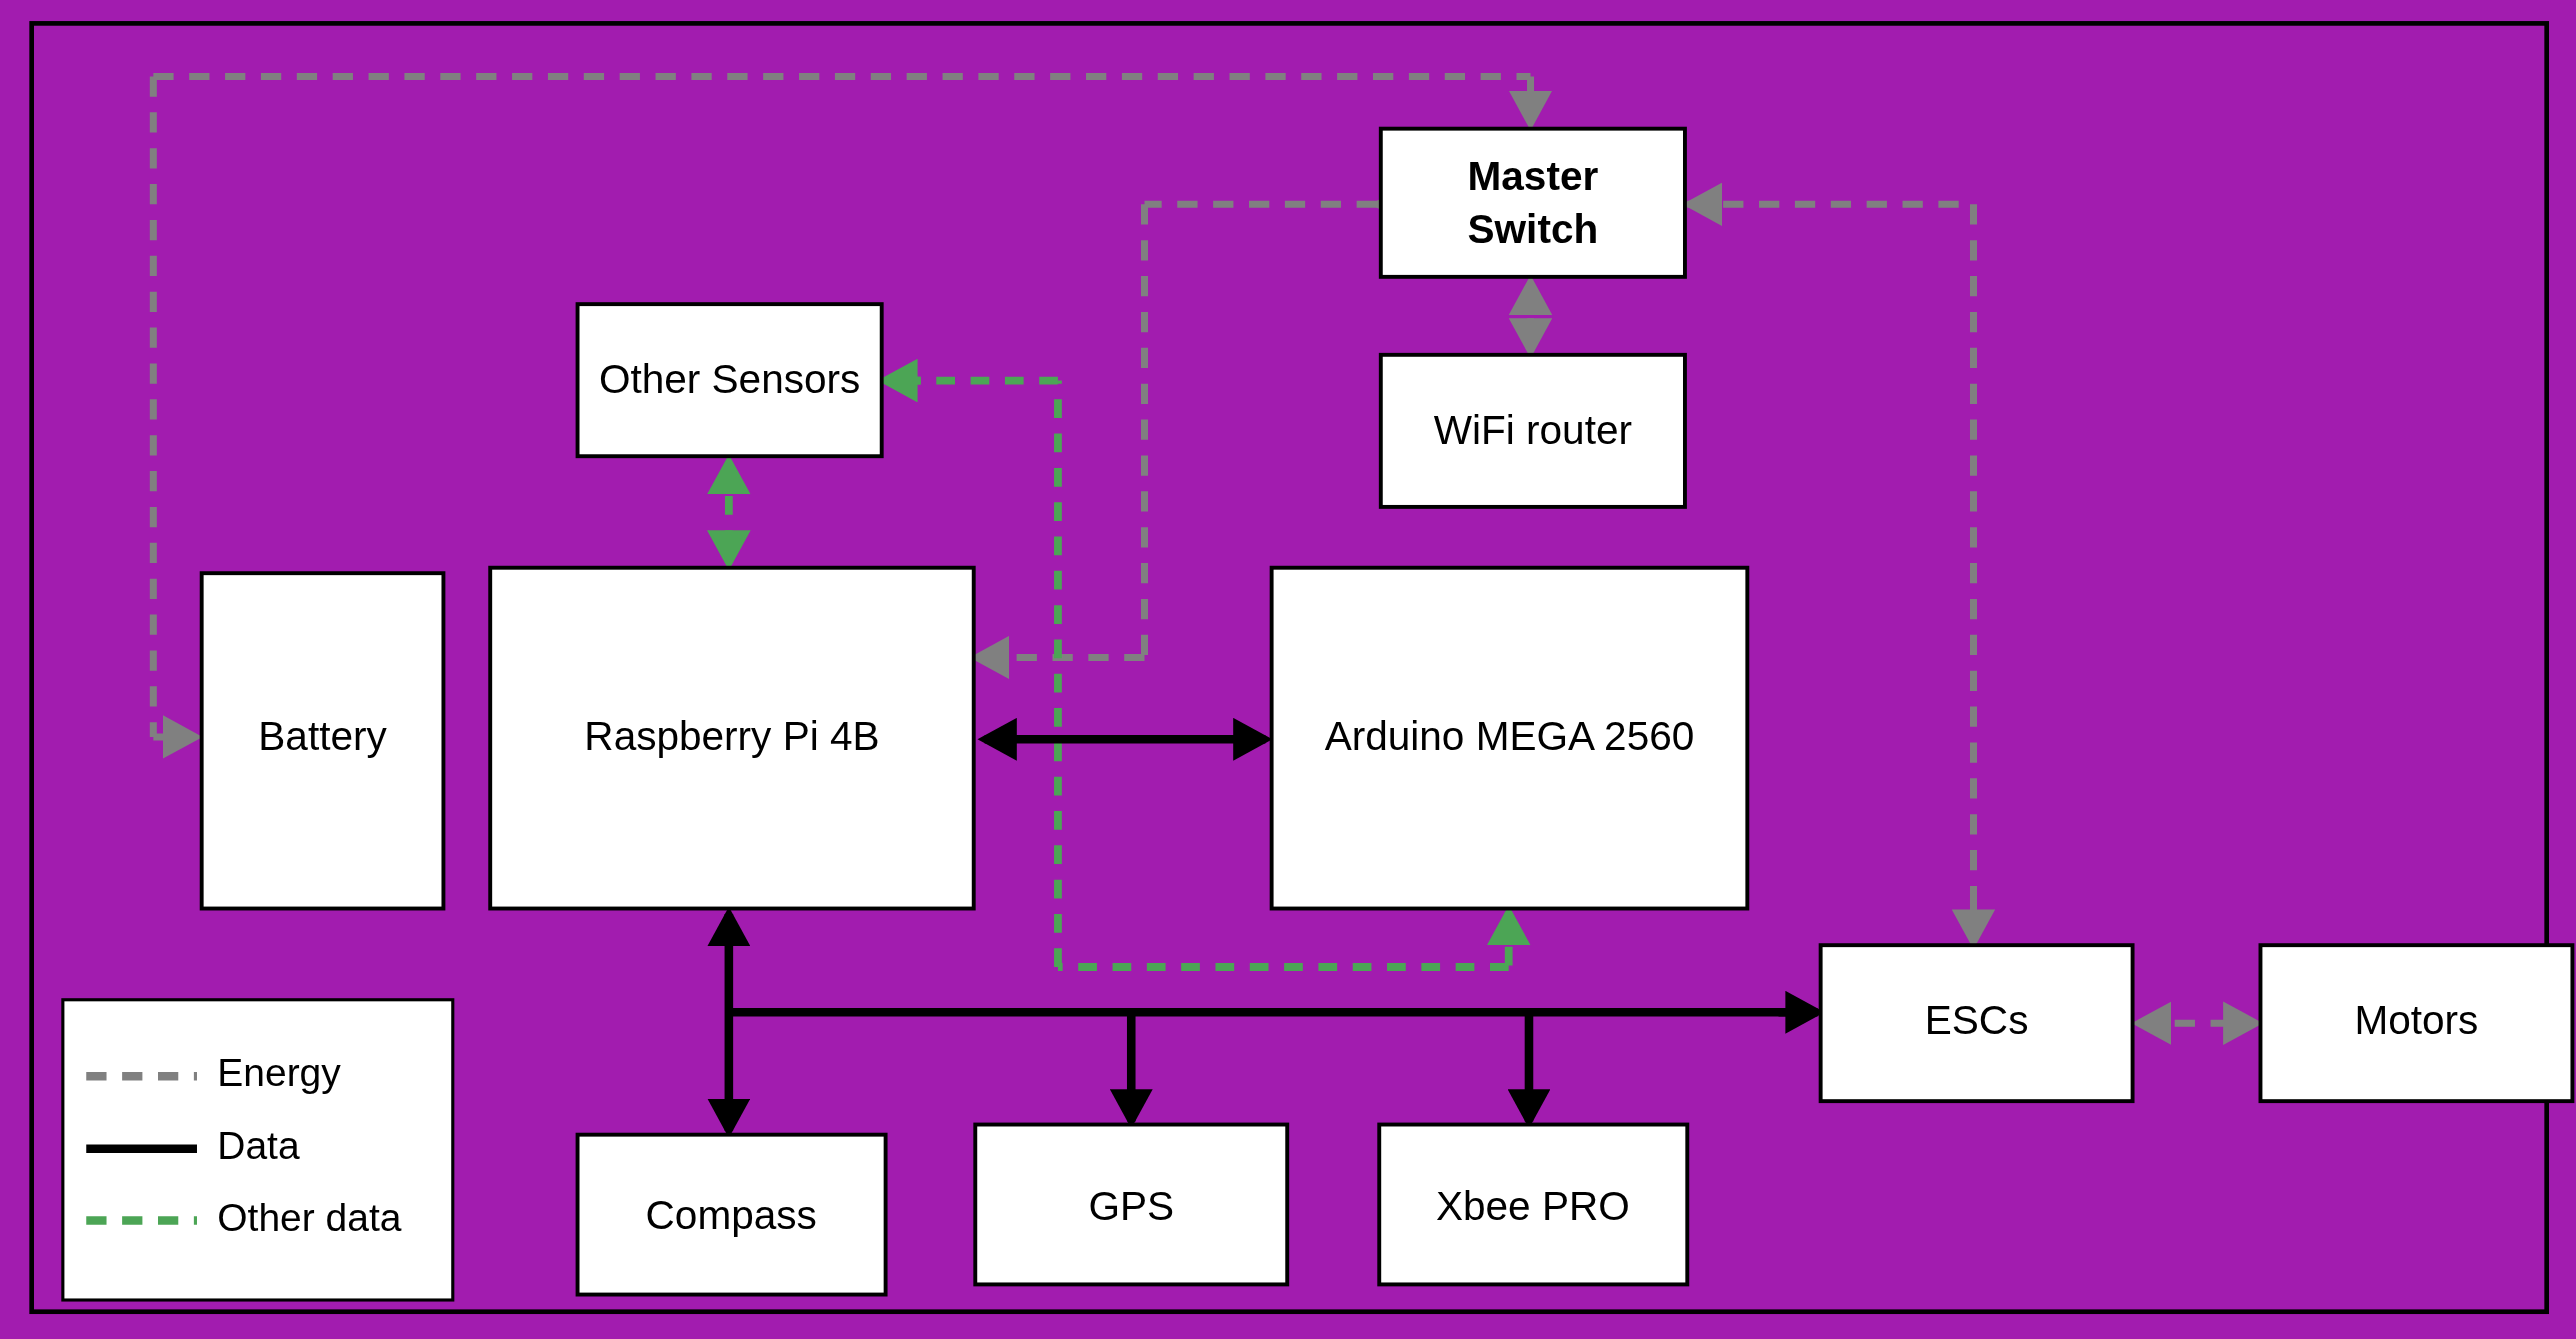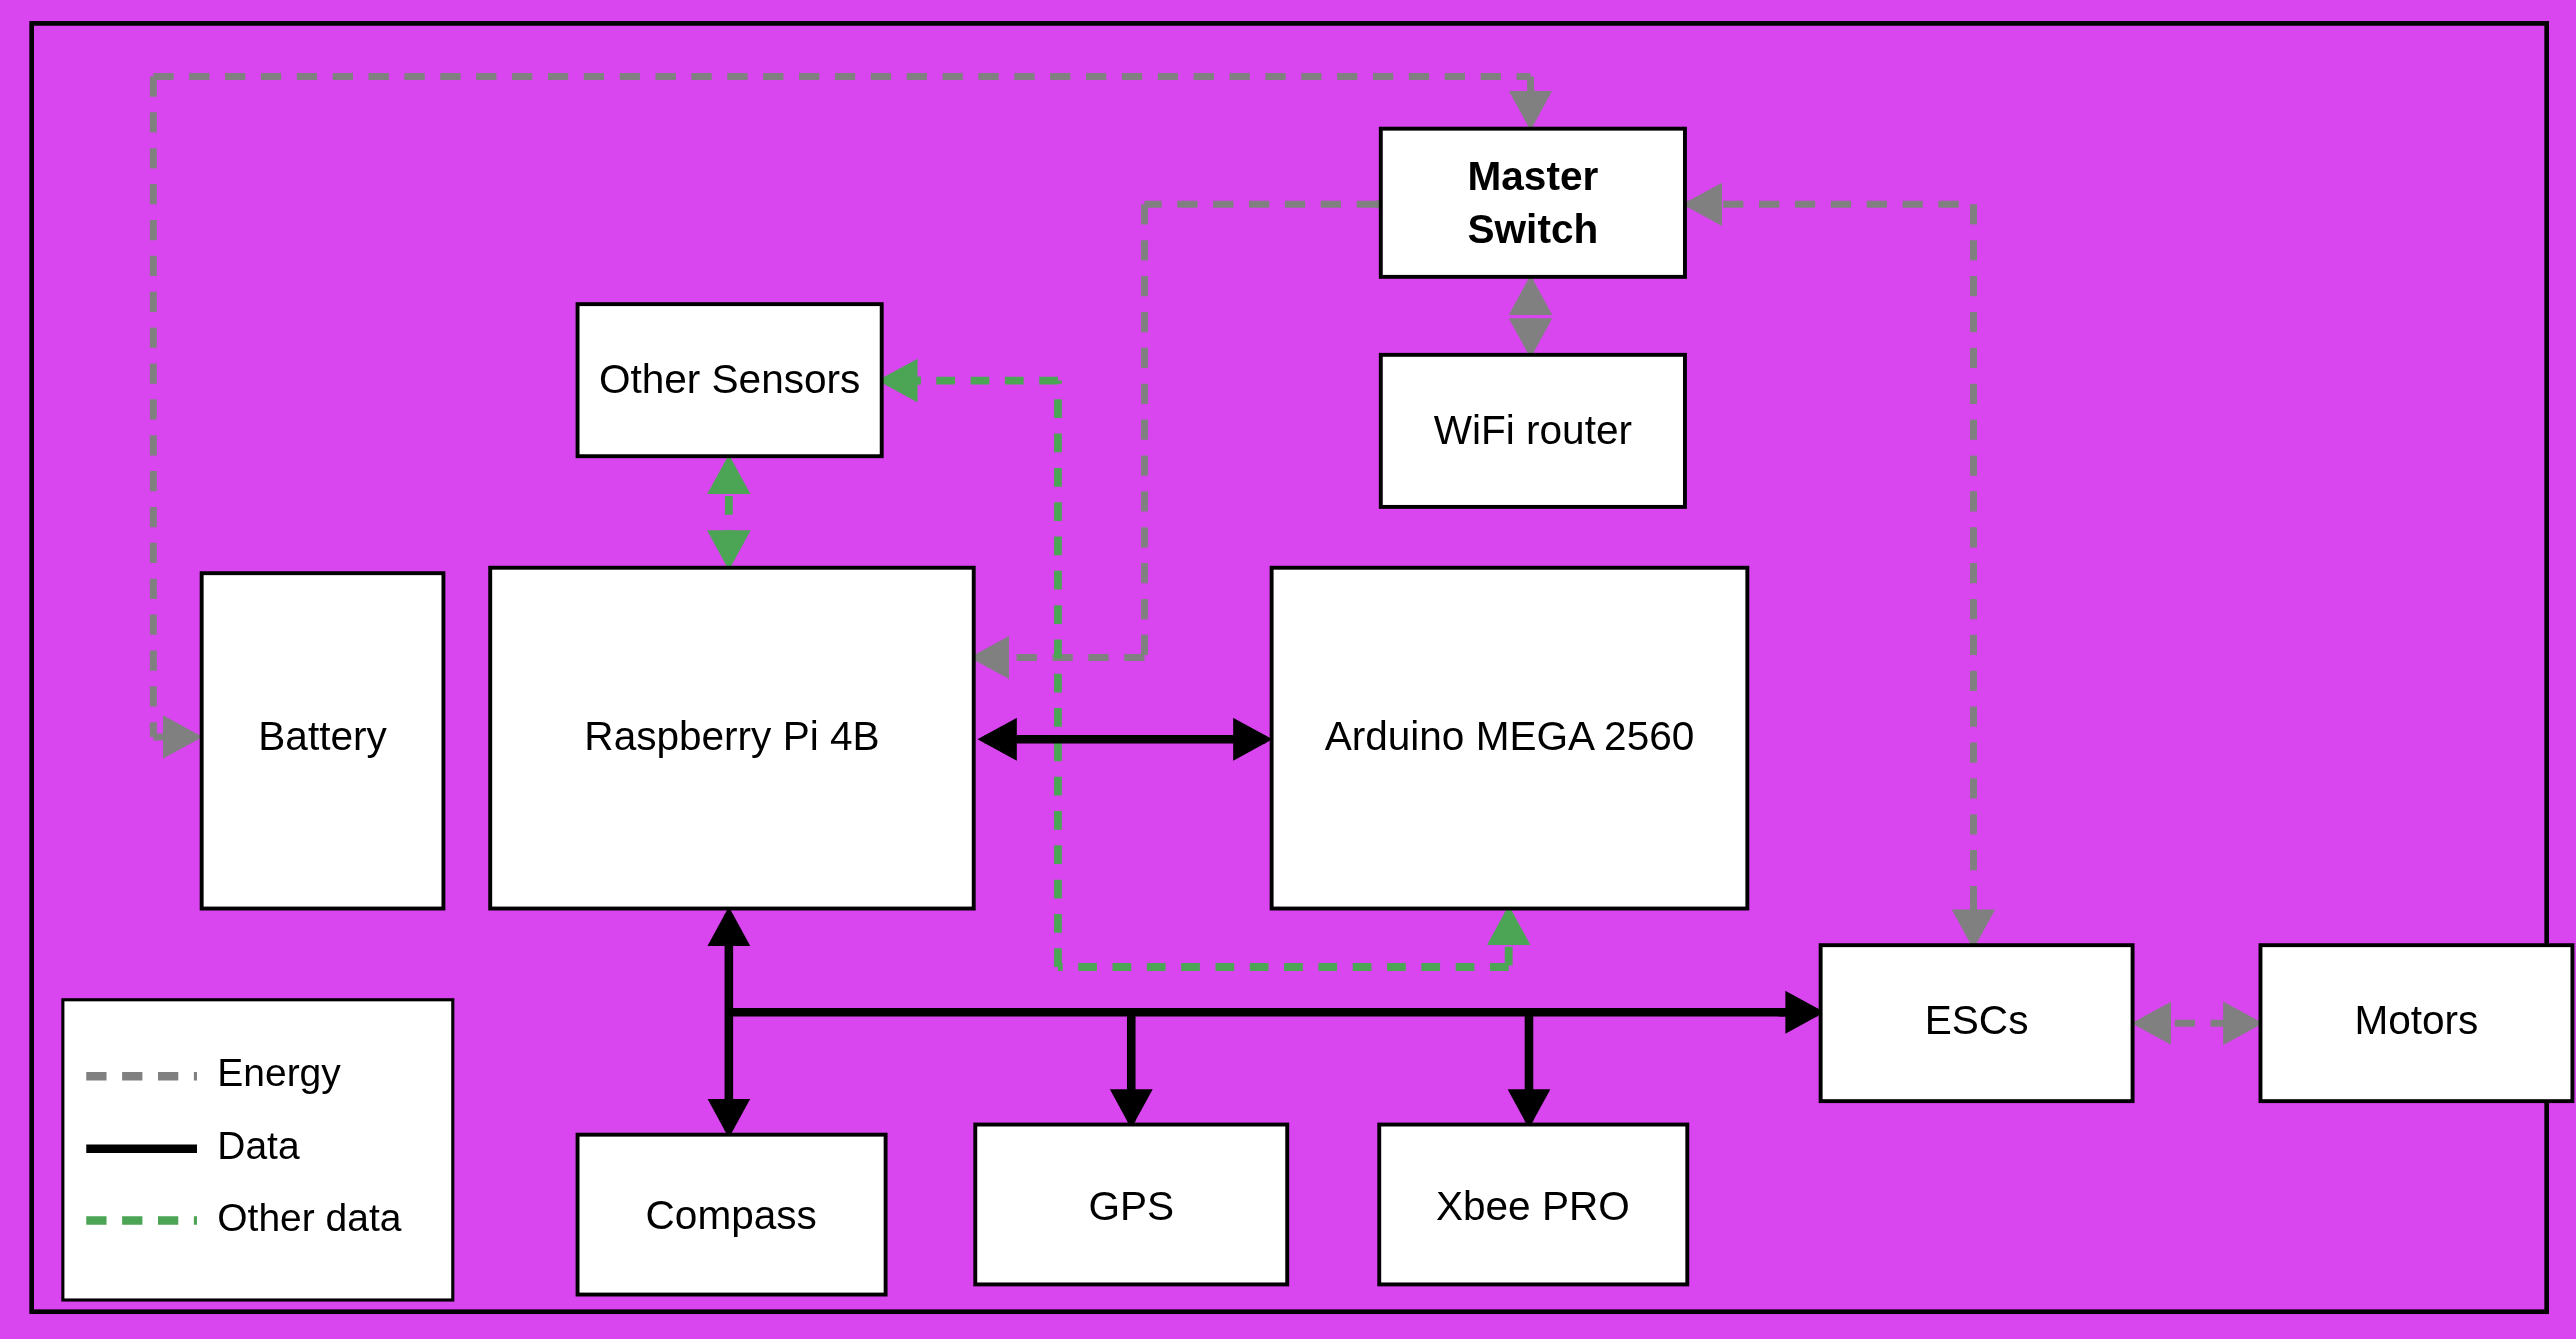--- a/index.html
+++ b/index.html
@@ -8,21 +8,21 @@
     padding: 0;
     background: #ffffff;
   }
   body {
     font-family: "Liberation Sans", sans-serif;
   }
   #stage {
     position: relative;
     width: 2576px;
     height: 1339px;
-    background: #d946ef;
+    background: #a21caf;
     overflow: hidden;
   }
   svg#diagram {
     position: absolute;
     top: 0;
     left: 0;
     width: 2576px;
     height: 1339px;
     display: block;
   }

